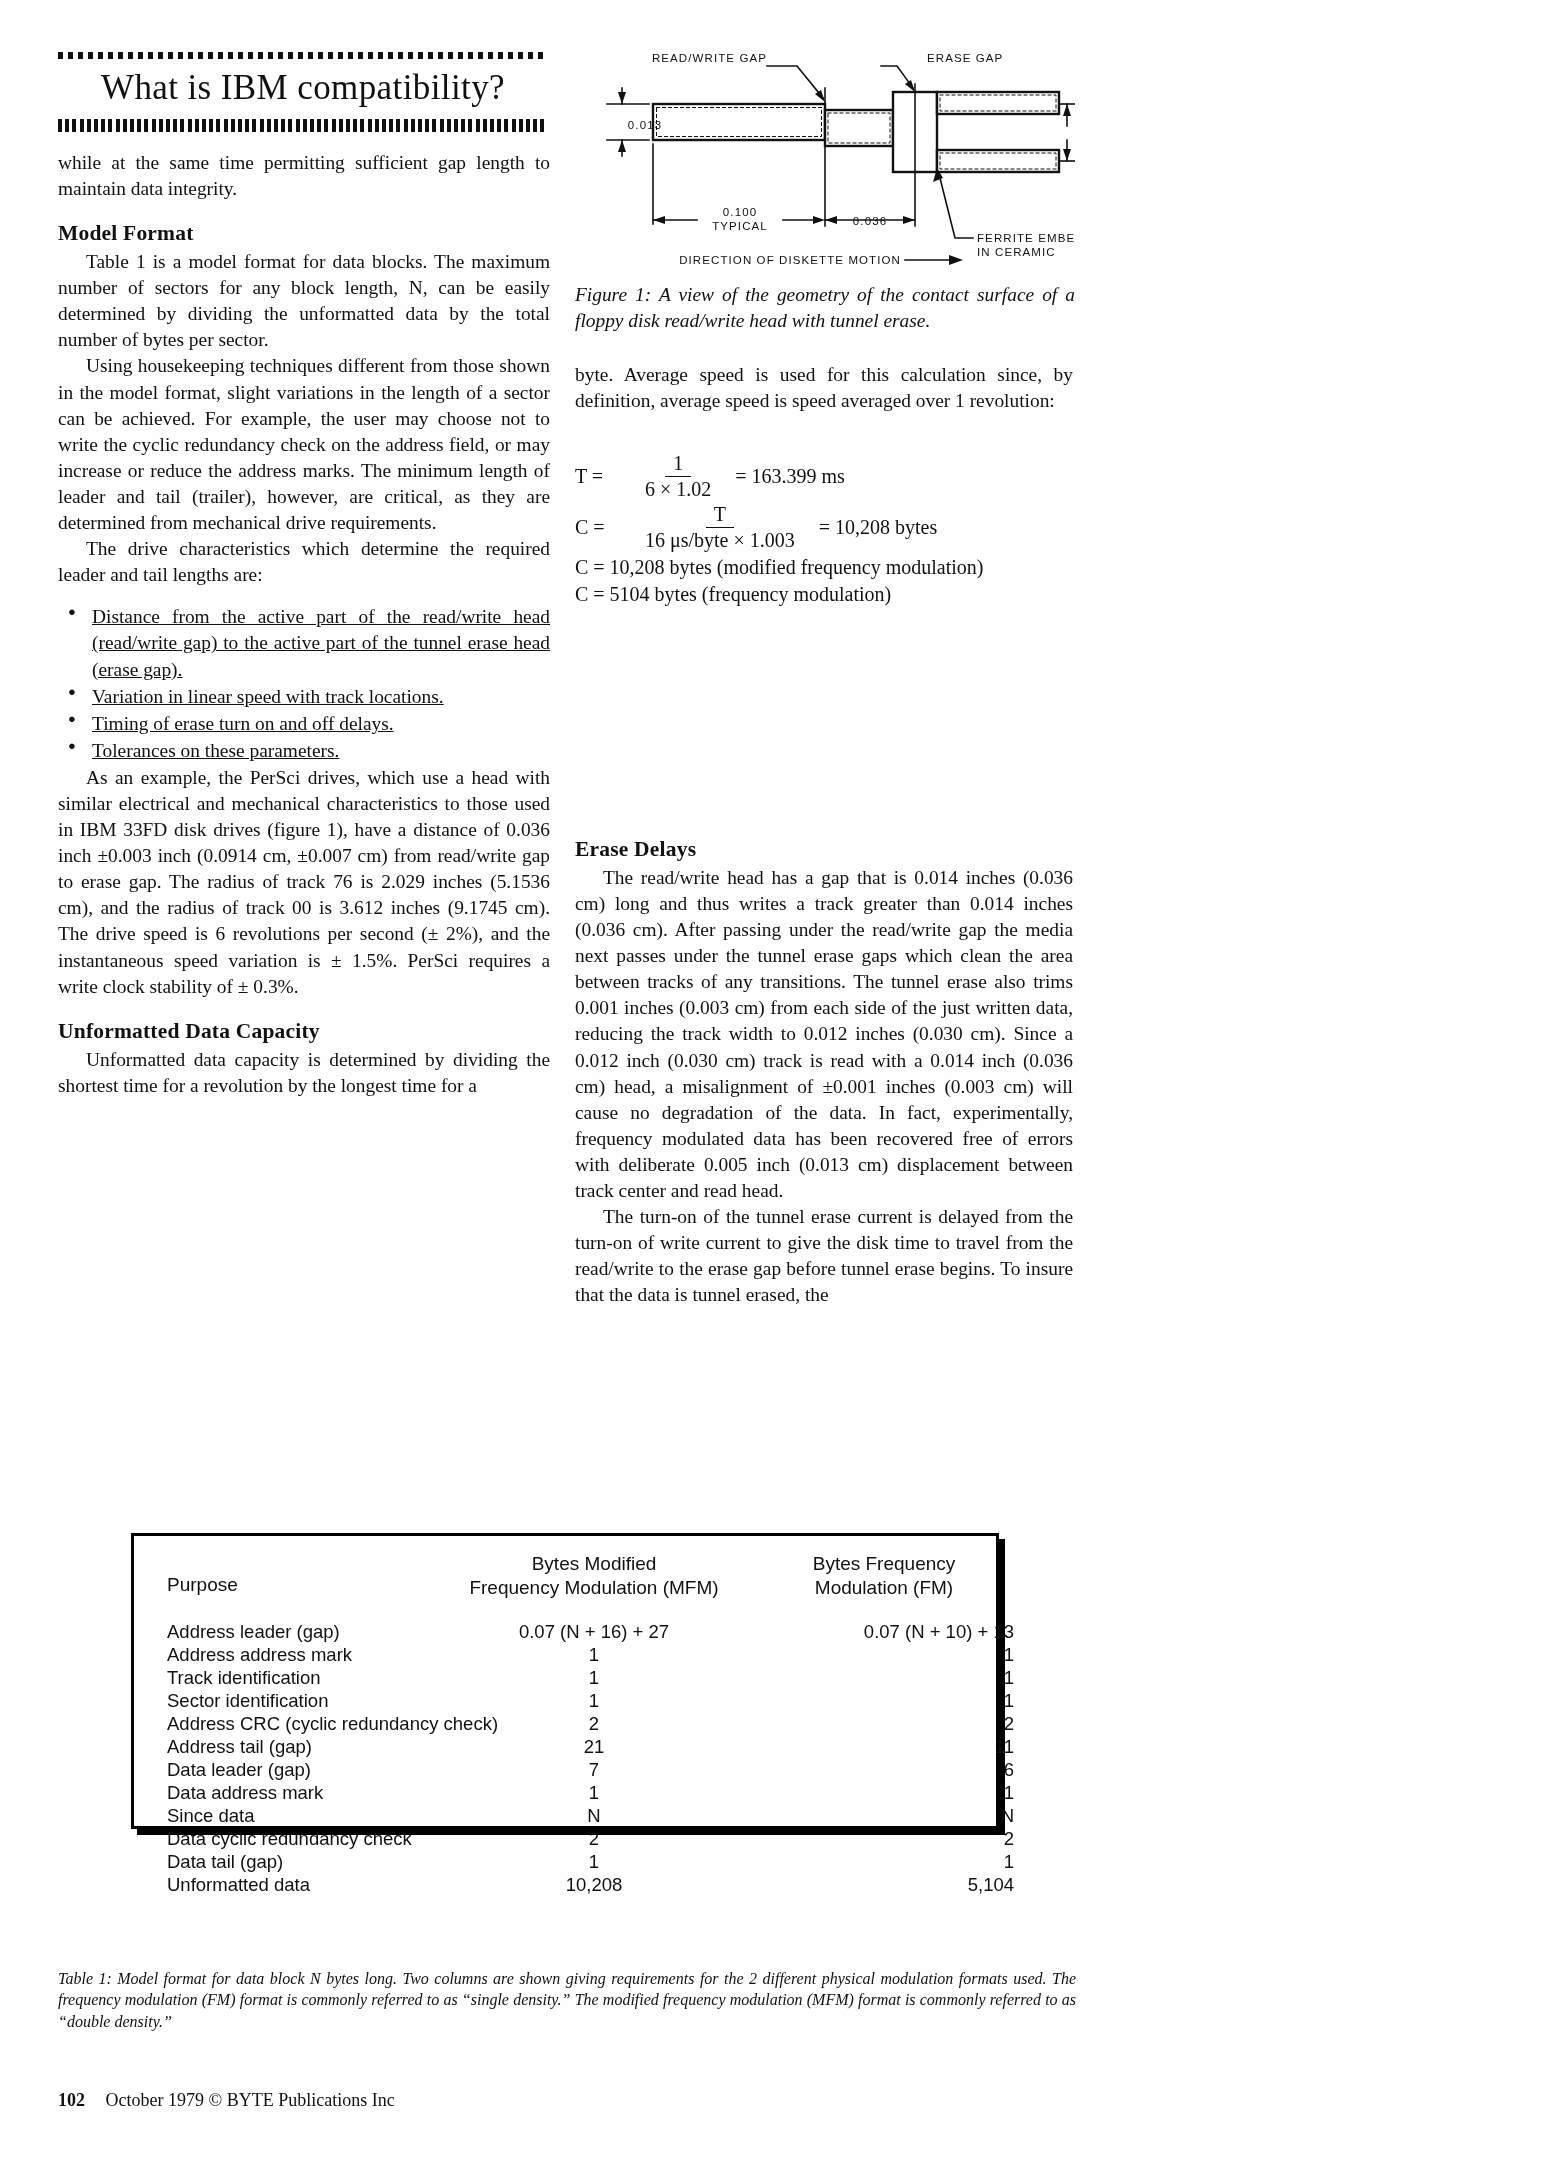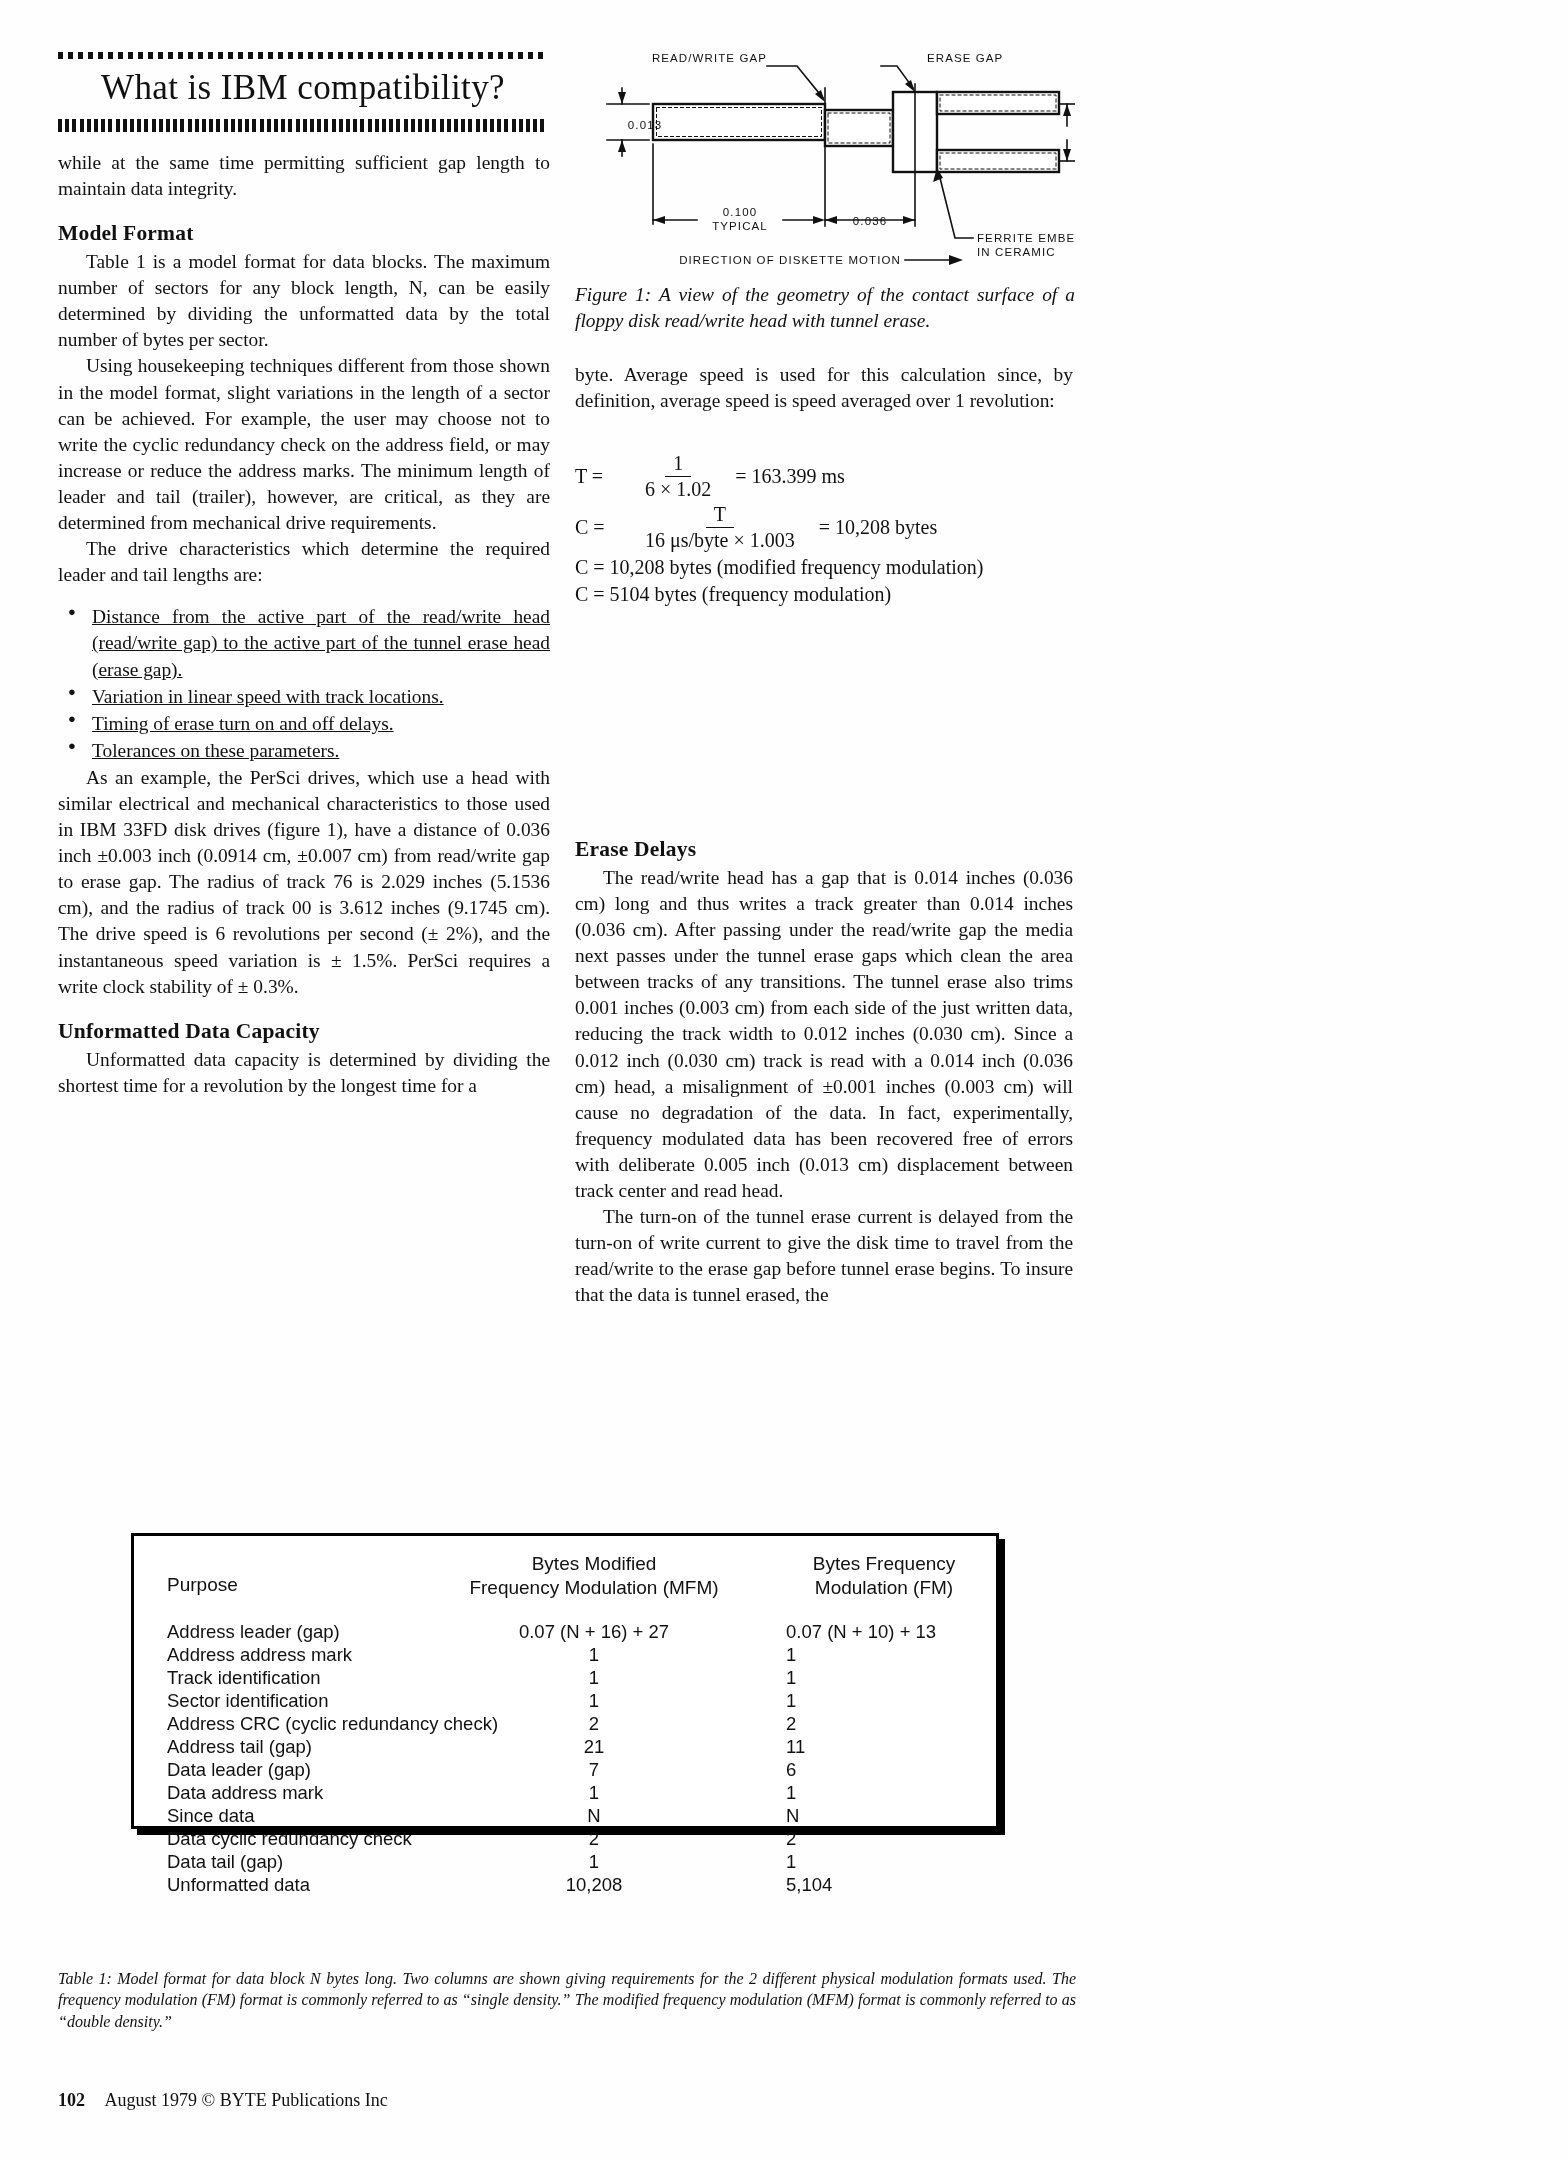--- a/index.html
+++ b/index.html
@@ -223,23 +223,23 @@
     top: 0;
   }
   .tc-mfm {
     position: absolute;
     left: 300px;
     width: 320px;
     text-align: center;
   }
   .tc-fm {
     position: absolute;
-    left: 652px;
+    left: 620px;
     width: 260px;
-    text-align: left;
+    text-align: right;
   }
 
   
   .table-caption {
     position: absolute;
     left: 58px;
     top: 1968px;
     width: 1018px;
     font-style: italic;
     font-size: 16px;
@@ -473,16 +473,16 @@
           <div class="tc-mfm">10,208</div>
           <div class="tc-fm">5,104</div>
         </div>
       </div>
   </div>
 
   <div class="table-caption">Table 1: Model format for data block N bytes long. Two columns are shown giving requirements for the 2 different physical modulation formats used. The frequency modulation (FM) format is commonly referred to as “single density.” The modified frequency modulation (MFM) format is commonly referred to as “double density.”</div>
 
   <div class="footer">
     <span class="pgnum">102</span>
-    <span>August 1979 © BYTE Publications Inc</span>
+    <span>October 1979 © BYTE Publications Inc</span>
   </div>
 
 </div>
 
 </body></html>

